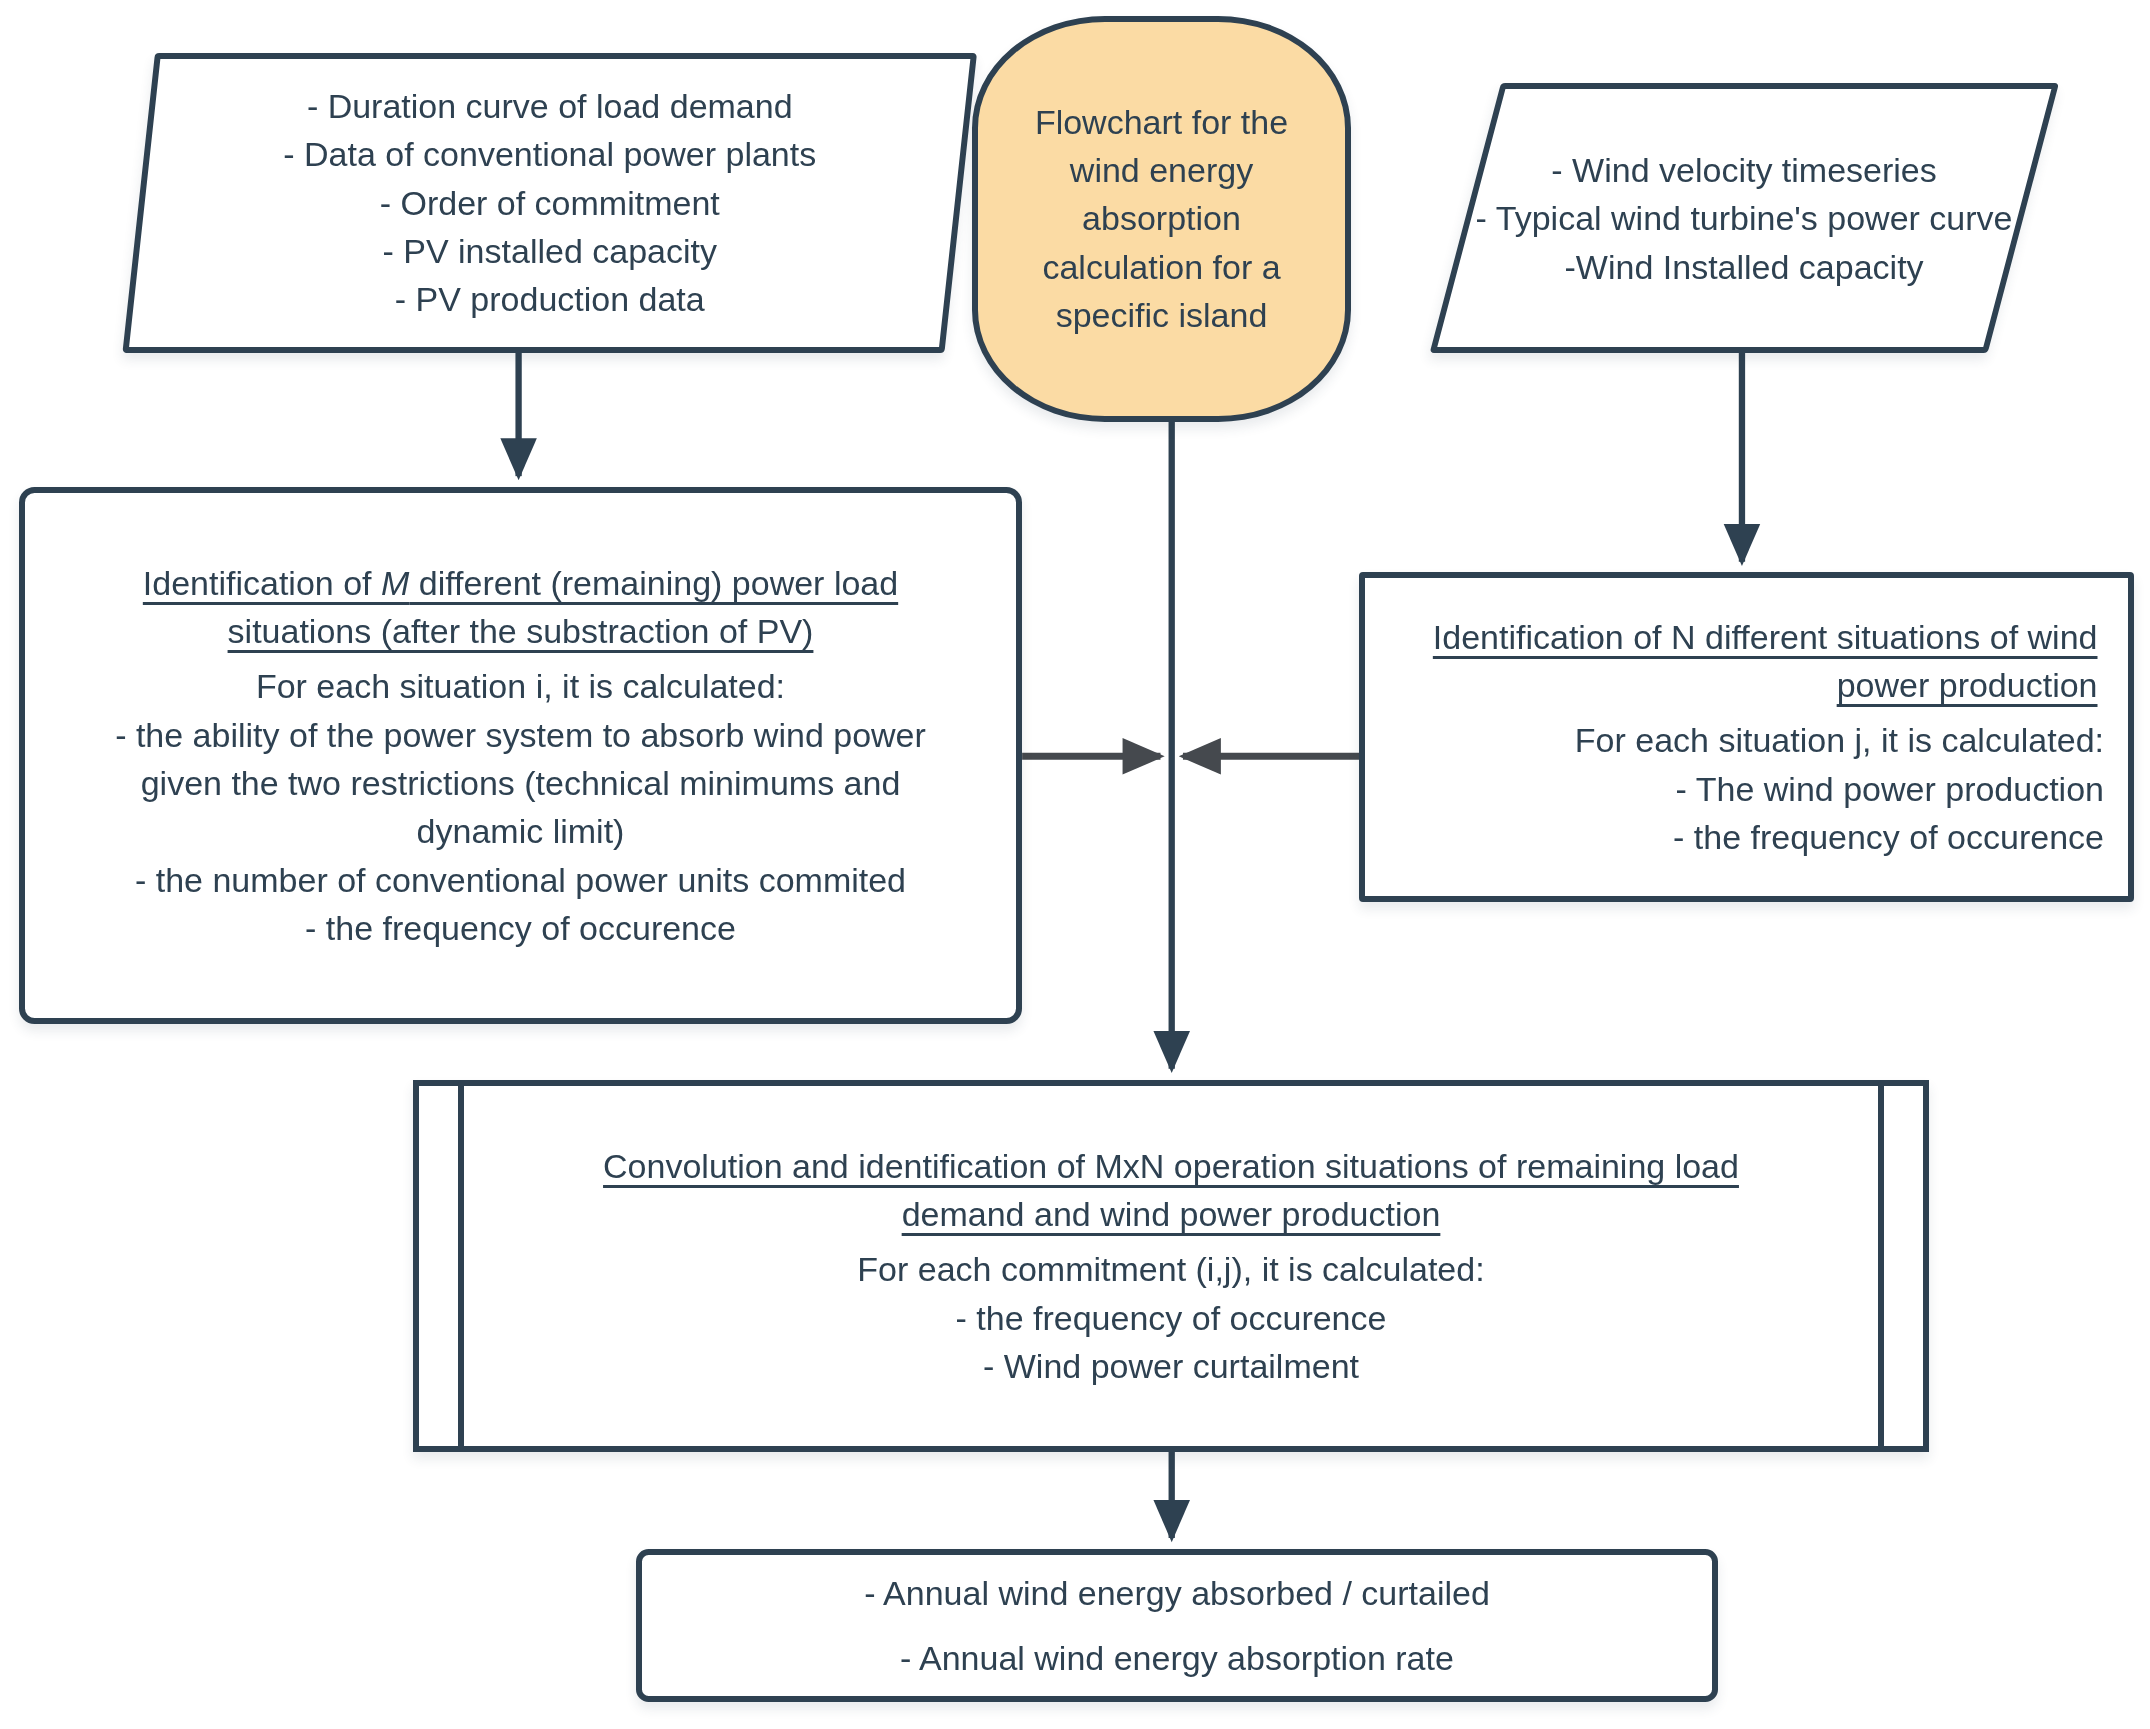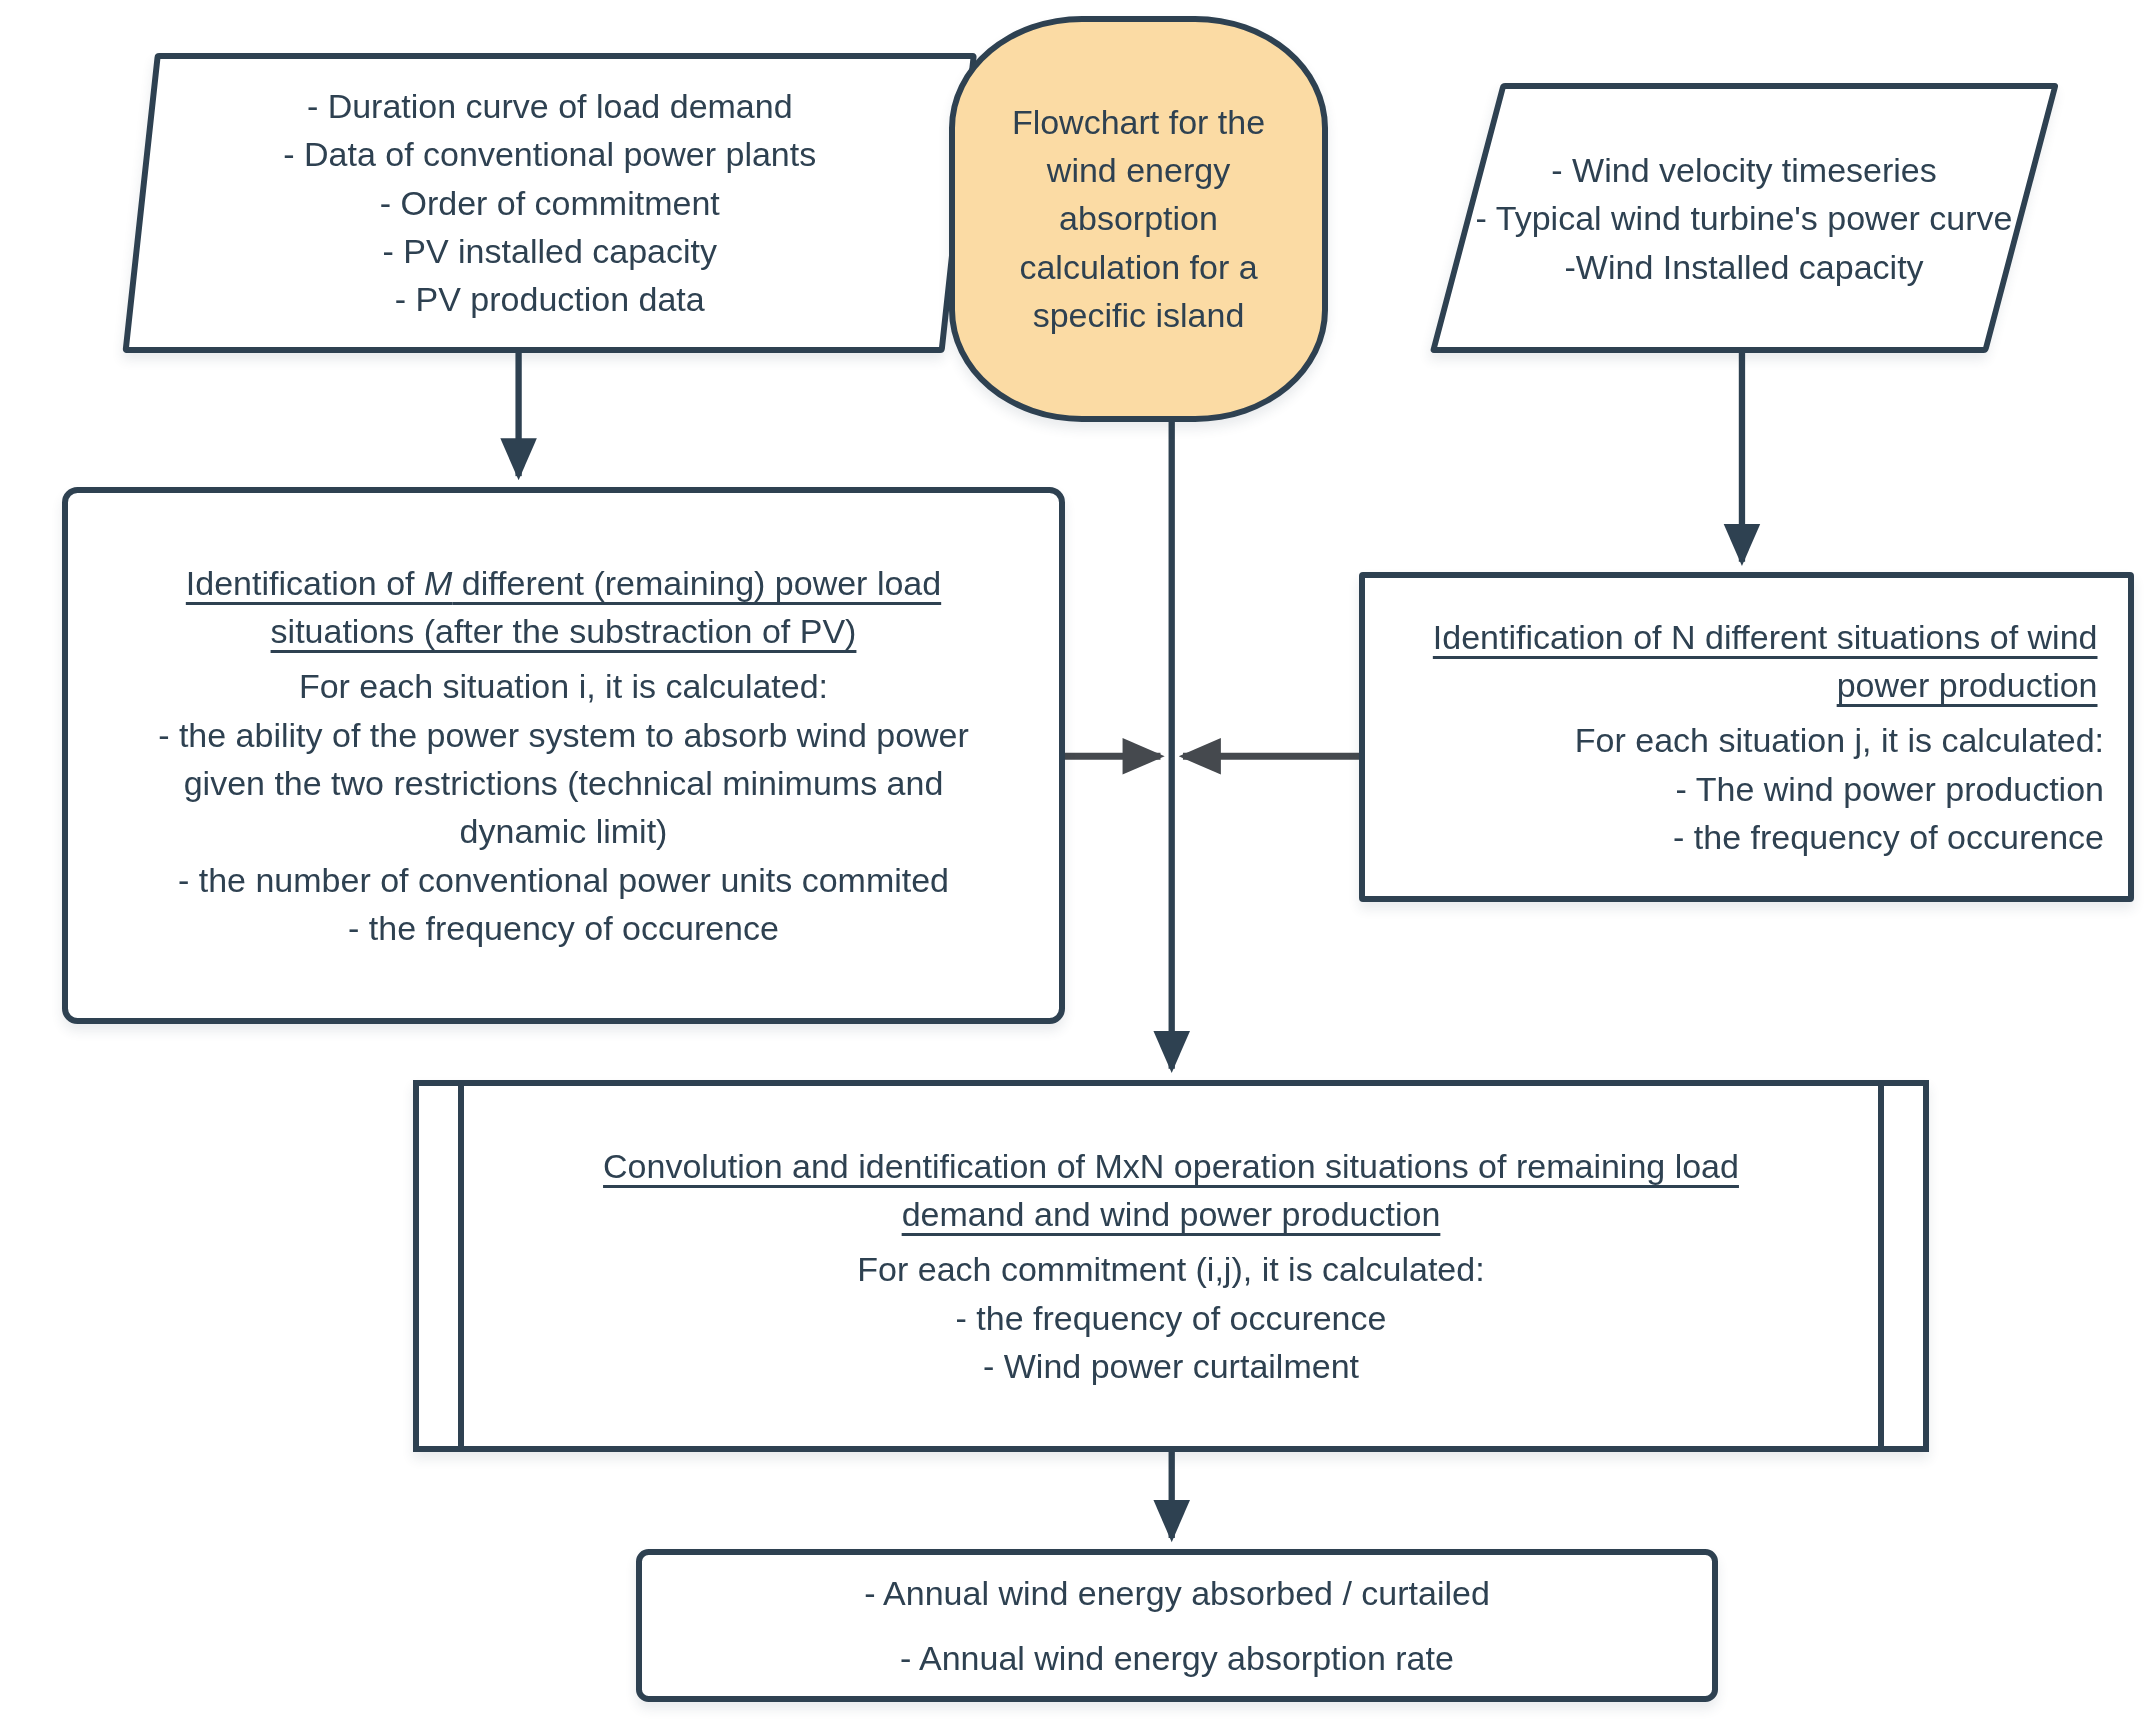--- a/index.html
+++ b/index.html
@@ -35,27 +35,27 @@
   }
   #para-left .inner{transform:skewX(6.2deg);width:100%;padding:0 35px;box-sizing:border-box;}
   #para-right{
     left:1501px;top:83px;width:558px;height:270px;
     transform:skewX(-14.8deg);transform-origin:0 0;
     border-radius:4.2px;
   }
   #para-right .inner{transform:skewX(14.8deg);width:108%;box-sizing:border-box;}
   
   #terminator{
-    left:949px;top:15.5px;width:379px;height:406px;
+    left:972px;top:15.5px;width:379px;height:406px;
     background:#fbdba4;
     border-radius:133px / 112px;
     padding:14px 27px;
   }
   
-  #m-box{left:19px;top:487px;width:1003px;height:537px;border-radius:15.5px;padding:0 28px;margin-left:43px;}
+  #m-box{left:19px;top:487px;width:1003px;height:537px;border-radius:15.5px;padding:0 28px;}
   #n-box{left:1359px;top:572px;width:775px;height:330px;border-radius:4px;padding:0 24px;text-align:right;}
   #conv-box{left:413px;top:1080px;width:1516px;height:372px;border-radius:0;padding:0 77px;}
   #out-box{left:636px;top:1549px;width:1082px;height:153px;border-radius:12.6px;gap:16px;}
   .vbar{position:absolute;top:0;bottom:0;width:6.3px;background:#2e4151;}
   .vbar.left{left:39px;}
   .vbar.right{right:39px;}
   .title{
     text-decoration:underline;
     text-decoration-thickness:2.8px;
     text-underline-offset:7px;

